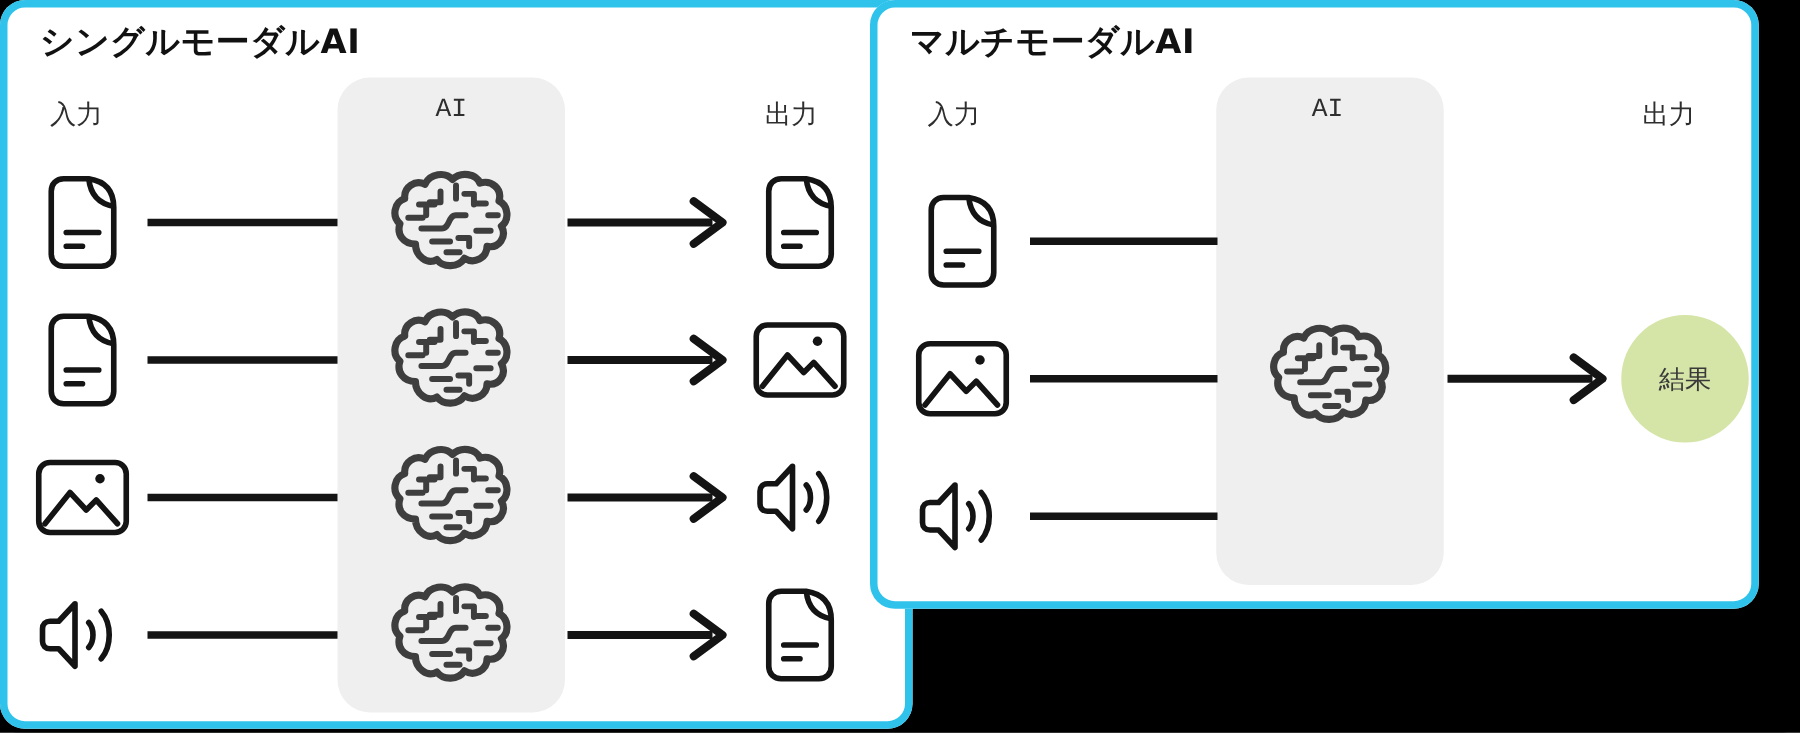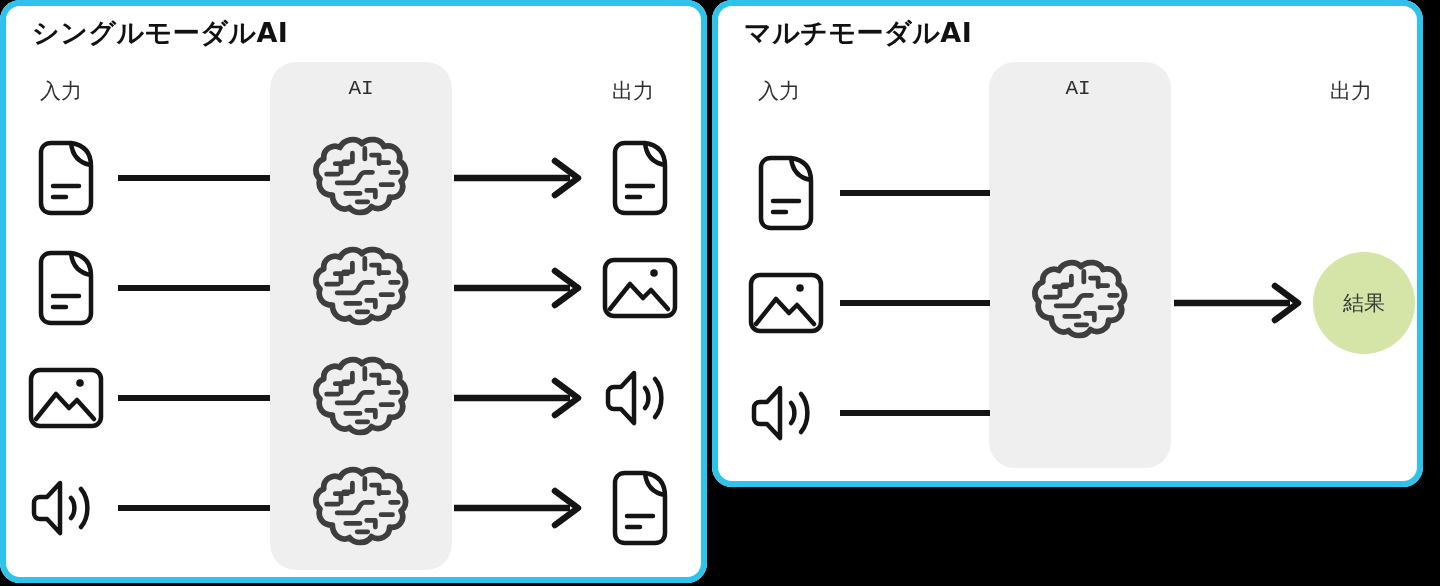--- a/index.html
+++ b/index.html
@@ -45,21 +45,21 @@
     </symbol>
     <symbol id="sym-arrow" viewBox="0 0 136 44">
       <path d="M2 22 H118" fill="none" stroke="currentColor" stroke-width="6.5"></path>
       <path d="M103 5 L126 22 L103 39" fill="none" stroke="currentColor" stroke-width="6.5" stroke-linecap="round" stroke-linejoin="round"></path>
     </symbol>
   </defs>
 </svg>
 
 <div class="canvas">
 
-  <div class="panel" style="left:0;top:0;width:707px;height:583px;">
+  <div class="panel" style="left:0;top:0;width:707px;height:583px;padding-left:23px;">
     <div class="panel-title">シングルモーダルAI</div>
 
     <div class="ai-box" style="left:270px;top:62px;width:182px;height:508px;"></div>
 
     <div class="col-header" style="left:61px;">入力</div>
     <div class="col-header" style="left:361px;">AI</div>
     <div class="col-header" style="left:633px;">出力</div>
 
     <div>
       <svg class="icon" style="left:66px;top:178px;width:62px;height:80px;">
@@ -121,21 +121,21 @@
           <use href="#sym-arrow"></use>
         </svg>
       <svg class="icon" style="left:640px;top:508px;width:62px;height:80px;">
           <use href="#sym-doc"></use>
         </svg>
     </div>
 
     <div class="panel-border"></div>
   </div>
 
-  <div class="panel" style="left:712px;top:0;width:711px;height:487px;">
+  <div class="panel" style="left:696px;top:0;width:711px;height:487px;">
     <div class="panel-title">マルチモーダルAI</div>
 
     <div class="ai-box" style="left:277px;top:62px;width:182px;height:406px;"></div>
 
     <div class="col-header" style="left:67px;">入力</div>
     <div class="col-header" style="left:366px;">AI</div>
     <div class="col-header" style="left:639px;">出力</div>
 
     <svg class="icon" style="left:74px;top:193px;width:62px;height:80px;">
         <use href="#sym-doc"></use>

